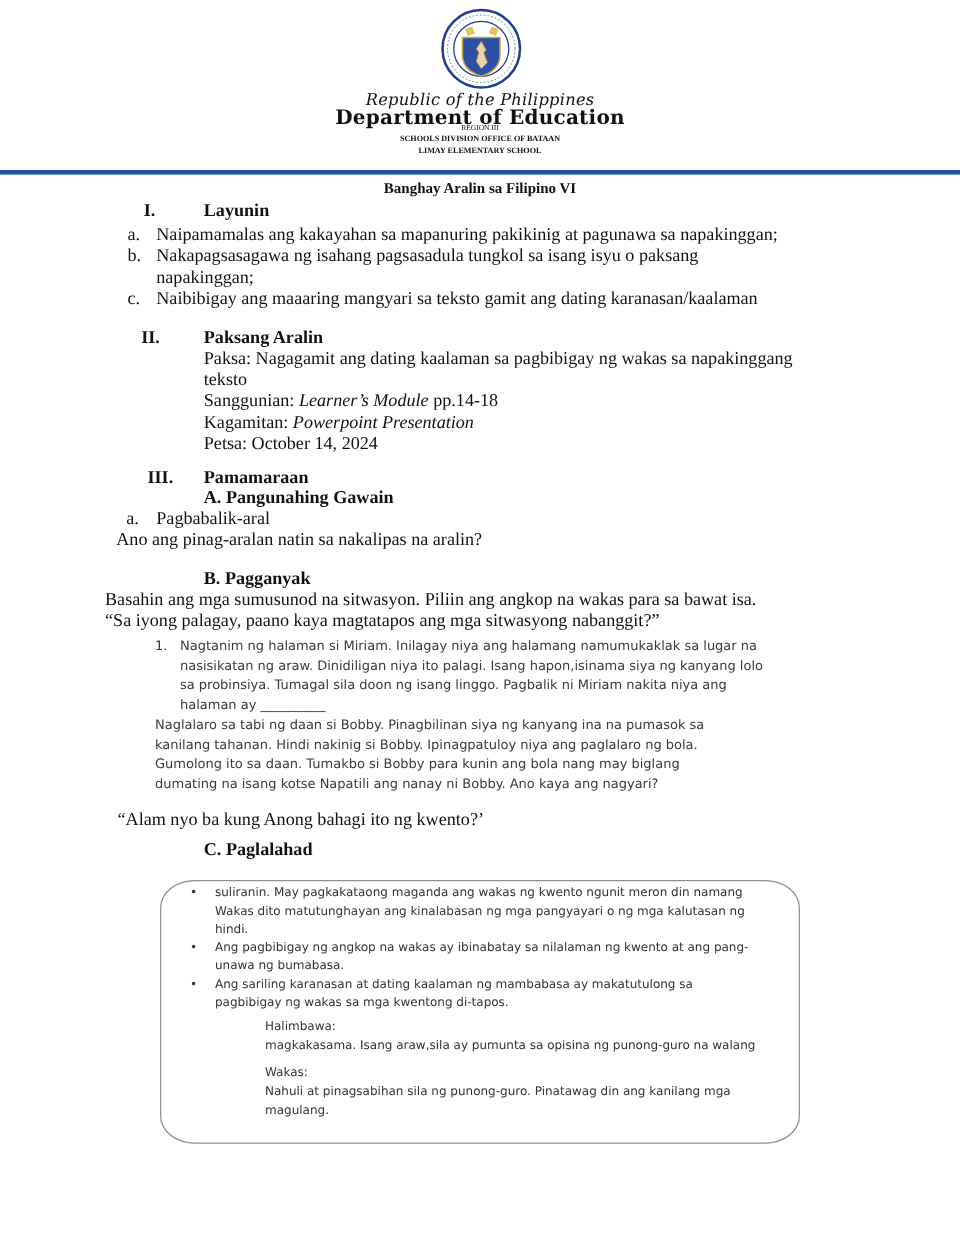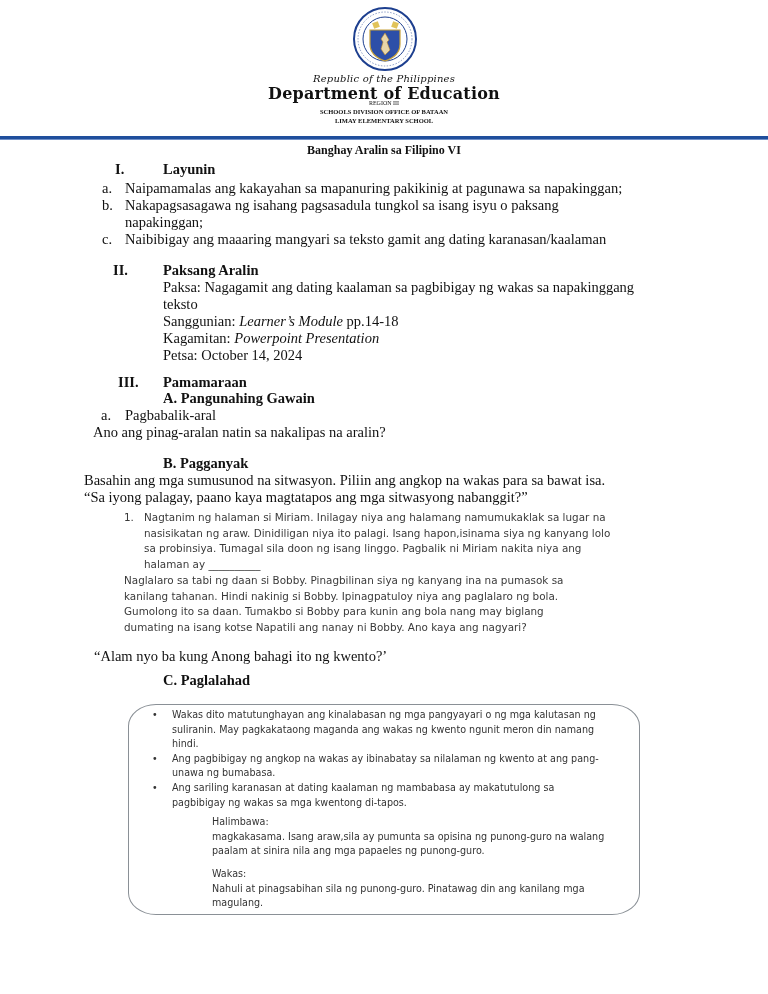--- a/index.html
+++ b/index.html
@@ -1,21 +1,21 @@
 <!DOCTYPE html>
 <html><head>
 <meta charset="utf-8">
 <style>
   * { box-sizing: border-box; margin: 0; padding: 0; }
   html, body { width: 768px; height: 994px; background: #ffffff; overflow: hidden; }
   body { position: relative; font-family: "Liberation Serif", "DejaVu Serif", serif; color: #111; }
 
   .header { position: absolute; top: 0; left: 0; width: 768px; text-align: center; }
   .logo { position: absolute; left: 352px; top: 6px; width: 66px; height: 66px; }
-  .republic { position: absolute; top: 73px; left: 0; width: 768px; text-align: center; font-family: "DejaVu Serif", serif; font-size: 10px; font-style: italic; letter-spacing: 0.2px; }
+  .republic { position: absolute; top: 73px; left: 0; width: 768px; text-align: center; font-family: "DejaVu Serif", serif; font-size: 13px; font-style: italic; letter-spacing: 0.2px; }
   .deped { position: absolute; top: 84px; left: 0; width: 768px; text-align: center; font-family: "DejaVu Serif", serif; font-weight: bold; font-size: 16px; letter-spacing: 0.2px; }
   .region { position: absolute; top: 100px; left: 0; width: 768px; text-align: center; font-size: 6px; }
   .division { position: absolute; top: 108px; left: 0; width: 768px; text-align: center; font-size: 6.5px; font-weight: bold; }
   .school { position: absolute; top: 117px; left: 0; width: 768px; text-align: center; font-size: 6.5px; font-weight: bold; }
   .rule { position: absolute; top: 136px; left: 0; width: 768px; height: 4px; background: #1f4e9c; border-bottom: 1px solid #6f8fc7; }
 
   .title { position: absolute; top: 143px; left: 0; width: 768px; text-align: center; font-size: 12px; font-weight: bold; }
 
   .t { position: absolute; font-size: 14.5px; line-height: 17px; white-space: nowrap; }
   .b { font-weight: bold; }
@@ -99,33 +99,32 @@
 </div>
 
 <div class="t" style="left:94px; top:648px;">“Alam nyo ba kung Anong bahagi ito ng kwento?’</div>
 
 <div class="t b" style="left:163px; top:672px;">C.  Paglalahad</div>
 
 <div class="box"></div>
 <div class="box-inner">
   <div class="row">
     <span class="bullet">•</span>
+    <div>suliranin. May pagkakataong maganda ang wakas ng kwento ngunit meron din namang</div>
     <div>Wakas dito matutunghayan ang kinalabasan ng mga pangyayari o ng mga kalutasan ng</div>
-    <div>suliranin. May pagkakataong maganda ang wakas ng kwento ngunit meron din namang</div>
     <div>hindi.</div>
   </div>
   <div class="row">
     <span class="bullet">•</span>
     <div>Ang pagbibigay ng angkop na wakas ay ibinabatay sa nilalaman ng kwento at ang pang-</div>
     <div>unawa ng bumabasa.</div>
   </div>
   <div class="row">
     <span class="bullet">•</span>
     <div>Ang sariling karanasan at dating kaalaman ng mambabasa ay makatutulong sa</div>
     <div>pagbibigay ng wakas sa mga kwentong di-tapos.</div>
   </div>
   <div class="ex" style="margin-top:5px;">Halimbawa:</div>
   <div class="ex">magkakasama. Isang araw,sila ay pumunta sa opisina ng punong-guro na walang</div>
-  <div class="ex">paalam at sinira nila ang mga papaeles ng punong-guro.</div>
   <div class="ex" style="margin-top:8px;">Wakas:</div>
   <div class="ex">Nahuli at pinagsabihan sila ng punong-guro. Pinatawag din ang kanilang mga</div>
   <div class="ex">magulang.</div>
 </div>
 
 </body></html>

